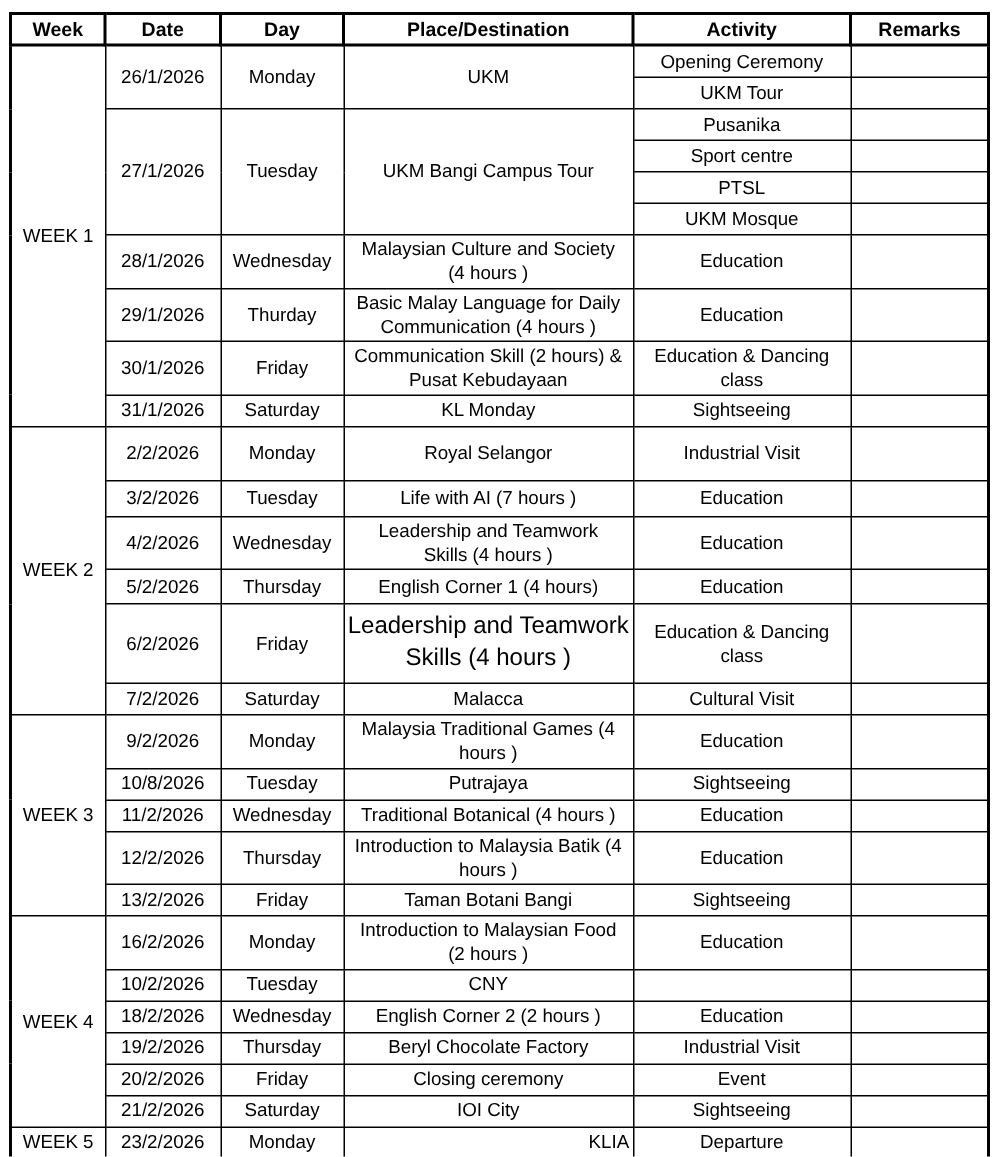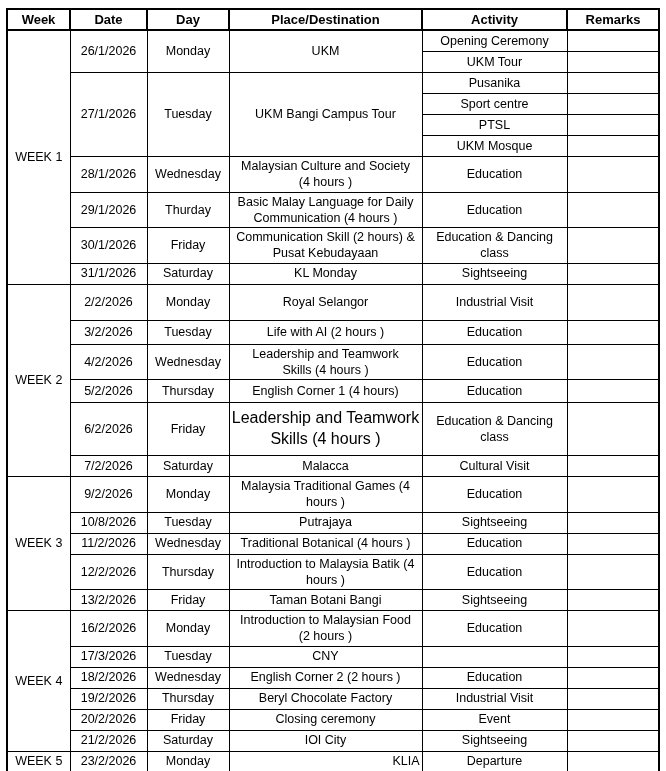--- a/index.html
+++ b/index.html
@@ -145,21 +145,21 @@
           <td class="week-cell" rowspan="6">WEEK 2</td>
           <td class="date-cell" rowspan="1" style="height: 33px;">2/2/2026</td>
           <td class="day-cell" rowspan="1" style="height: 33px;">Monday</td>
           <td class="place-cell" rowspan="1" style="height: 33px;">Royal Selangor</td>
           <td class="activity-cell">Industrial Visit</td>
           <td class="remark-cell"></td>
         </tr>
         <tr>
           <td class="date-cell" rowspan="1" style="height: 21px; margin-top: 27px;">3/2/2026</td>
           <td class="day-cell" rowspan="1" style="height: 21px;">Tuesday</td>
-          <td class="place-cell" rowspan="1" style="height: 21px;">Life with AI (2 hours )</td>
+          <td class="place-cell" rowspan="1" style="height: 21px;">Life with AI (7 hours )</td>
           <td class="activity-cell">Education</td>
           <td class="remark-cell"></td>
         </tr>
         <tr>
           <td class="date-cell" rowspan="1">4/2/2026</td>
           <td class="day-cell" rowspan="1">Wednesday</td>
           <td class="place-cell" rowspan="1">Leadership and Teamwork
 Skills (4 hours )</td>
           <td class="activity-cell">Education</td>
           <td class="remark-cell"></td>
@@ -228,21 +228,21 @@
         <tr>
           <td class="week-cell" rowspan="6">WEEK 4</td>
           <td class="date-cell" rowspan="1">16/2/2026</td>
           <td class="day-cell" rowspan="1">Monday</td>
           <td class="place-cell" rowspan="1">Introduction to Malaysian Food
 (2 hours )</td>
           <td class="activity-cell">Education</td>
           <td class="remark-cell"></td>
         </tr>
         <tr>
-          <td class="date-cell" rowspan="1">17/3/2026</td>
+          <td class="date-cell" rowspan="1">10/2/2026</td>
           <td class="day-cell" rowspan="1">Tuesday</td>
           <td class="place-cell" rowspan="1">CNY</td>
           <td class="activity-cell"></td>
           <td class="remark-cell"></td>
         </tr>
         <tr>
           <td class="date-cell" rowspan="1">18/2/2026</td>
           <td class="day-cell" rowspan="1">Wednesday</td>
           <td class="place-cell" rowspan="1">English Corner 2 (2 hours )</td>
           <td class="activity-cell">Education</td>

